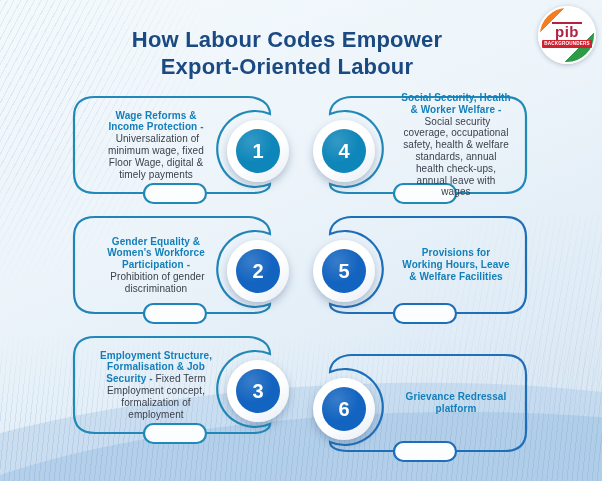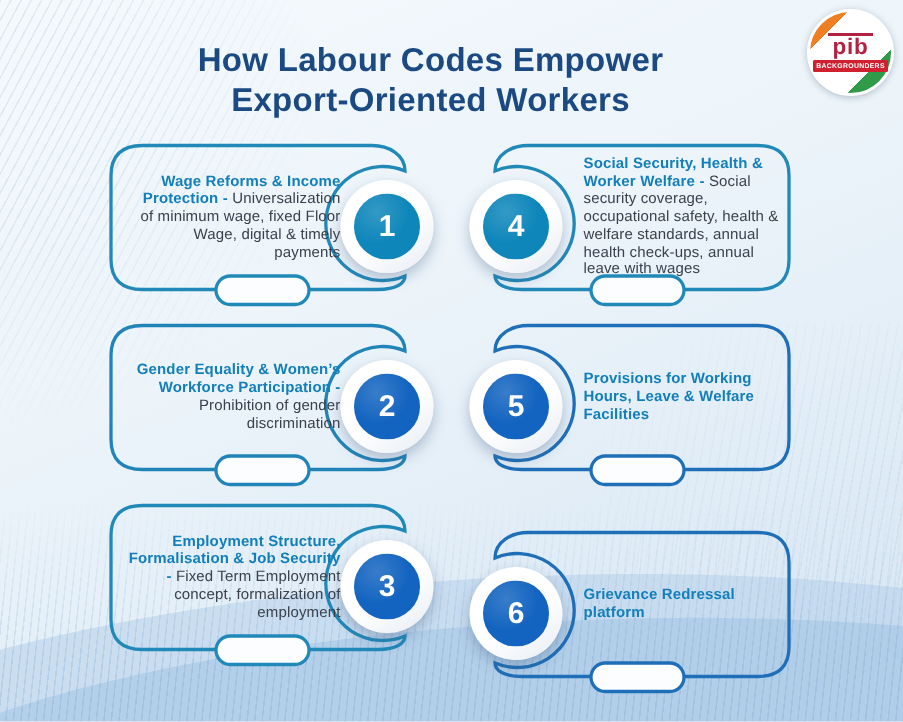--- a/index.html
+++ b/index.html
@@ -45,39 +45,39 @@
     box-shadow:0 4px 9px rgba(60,90,130,.35);}
   .card-left .ring{left:156px;top:25px;}
   .card-right .ring{left:-10px;top:25px;}
   .num{position:absolute;inset:9px;border-radius:50%;background-color:var(--accent,#1364c0);
     background-image:radial-gradient(circle at 35% 28%,rgba(255,255,255,.16),transparent 50%);
     color:#fff;display:flex;align-items:center;justify-content:center;
     font-size:20px;font-weight:700;}
   .ctext{position:absolute;top:2px;height:96px;display:flex;align-items:center;}
   .card-left .ctext{left:10px;width:150px;justify-content:flex-end;text-align:right;}
   .card-right .ctext{left:62px;width:142px;justify-content:flex-start;text-align:left;}
-  .ctext p{margin:4px;font-size:10px;line-height:1.18;letter-spacing:.1px;}
+  .ctext p{margin:16px;font-size:10px;line-height:1.18;letter-spacing:.1px;text-align:center;}
   .ttl{color:#137fba;font-weight:700;}
   .dsc{color:#3a414d;font-weight:400;}
   .dsc:not(:empty)::before{content:" ";white-space:pre;}
 </style>
 </head>
 <body>
 
 <div id="stage">
 
   <div class="tex tex-tl"></div>
   <div class="tex tex-right"></div>
   <div class="tex wave-a"></div>
   <div class="tex wave-b"></div>
   <div class="tex tex-bottom"></div>
 
   <h1 class="title">
     <div>How Labour Codes Empower</div>
-    <div>Export-Oriented Workers</div>
+    <div>Export-Oriented Labour</div>
   </h1>
 
   <div class="logo">
     <div class="logo-pib">pib</div>
     <div class="logo-tag">BACKGROUNDERS</div>
   </div>
 
   <div class="card card-left" style="left: 71px; top: 95px; --border: #2189b8;">
     <svg width="206" height="110" viewBox="0 0 206 110">
       <path d="M 24 2 H 177 C 188 2 199 8 199 19 A 38 38 0 1 0 199 89 C 199 94 193 98 181 98 H 24 Q 3 98 3 78 V 22 Q 3 2 24 2 Z" fill="none" stroke="var(--border)" stroke-width="2.2"></path>

